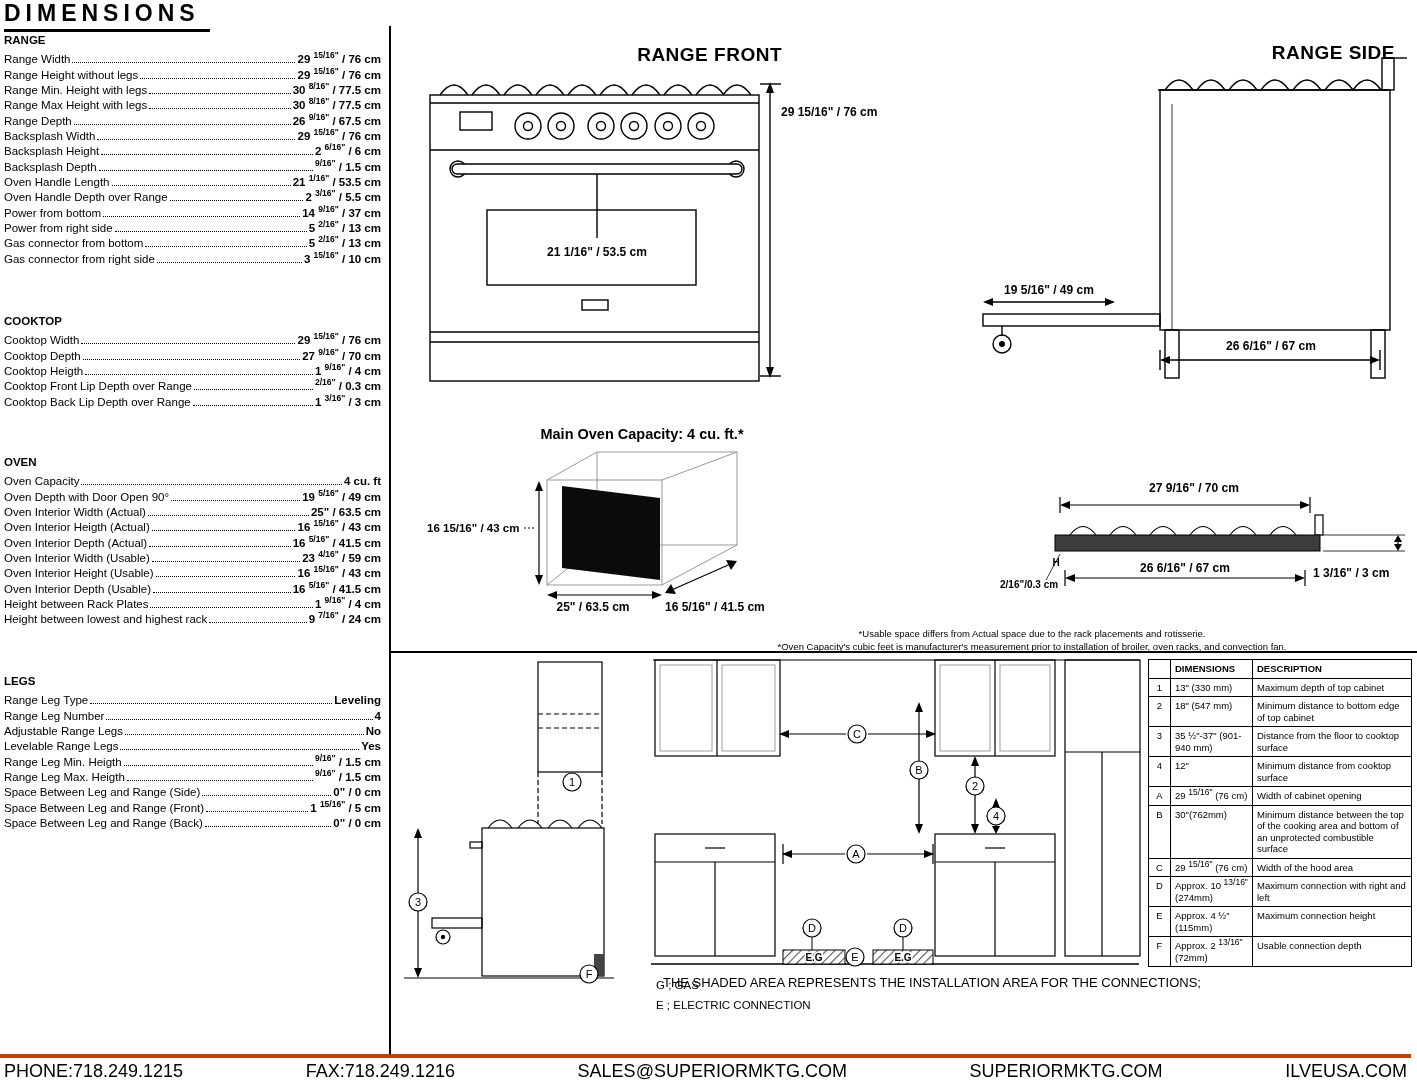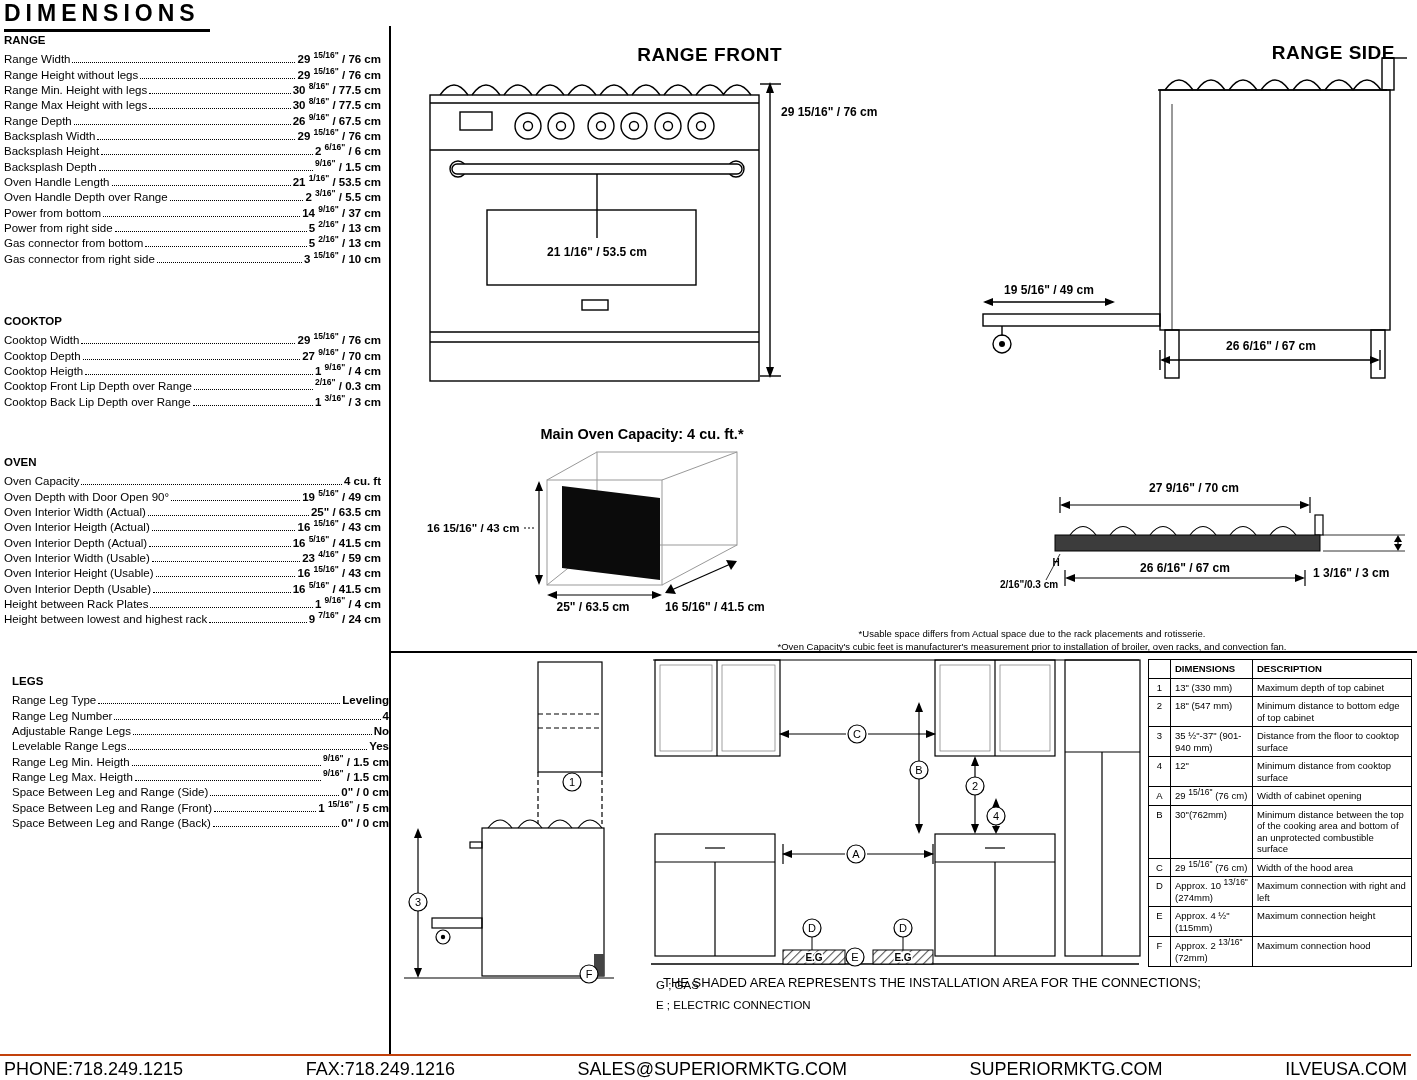--- a/index.html
+++ b/index.html
@@ -19,21 +19,21 @@
 
   
   .vdiv { position:absolute; left:389px; top:26px; width:2px; height:1029px; background:#000; }
   .hdiv { position:absolute; left:389px; top:651px; width:1028px; height:2px; background:#000; }
 
   
   .spec-section { position:absolute; left:4px; width:377px; font-size:11.5px; }
   #sec-range   { top:34px; }
   #sec-cooktop { top:315px; }
   #sec-oven    { top:456px; }
-  #sec-legs    { top:675px;margin-left:8px; }
+  #sec-legs    { top:675px; }
   .spec-heading { font-weight:bold; height:16px; }
   .spec-row { display:flex; align-items:flex-end; height:15.35px; }
   .spec-label { white-space:nowrap; }
   .spec-leader { flex:1; border-bottom:1.6px dotted #000; margin:0 2px 2px 2px; min-width:6px; }
   .spec-value { font-weight:bold; white-space:nowrap; }
   .frac { font-size:8.5px; vertical-align:super; line-height:0; }
 
   
   .drawing-title { position:absolute; font-size:19px; font-weight:bold; letter-spacing:0.5px; text-align:right; }
   #range-front-title { left:420px; top:44px; width:362px; }
@@ -61,21 +61,21 @@
   
   #install-table { position:absolute; left:1148px; top:659px; width:264px; border-collapse:collapse; font-size:9.5px; line-height:11.5px; background:#fff; }
   #install-table th, #install-table td { border:1px solid #000; padding:3px 4px; text-align:left; vertical-align:top; }
   #install-table th { font-weight:bold; }
   #install-table th:first-child, #install-table td:first-child { width:22px; text-align:center; }
   #install-table th.c-dim { width:82px; }
 
   
   .footer {
     position:absolute; left:0; top:1054px; width:1411px; height:26px;
-    border-top:2px solid #c2410c; display:flex; justify-content:space-between;
+    border-top:4px solid #c2410c; display:flex; justify-content:space-between;
     padding:3px 4px 0 4px; font-size:18px; white-space:nowrap;
   }
 </style>
 </head>
 <body>
 
 <div class="page">
 
   <div class="title">DIMENSIONS</div>
   <div class="vdiv"></div>
@@ -600,21 +600,21 @@
           <td>Maximum connection with right and left</td>
         </tr>
         <tr>
           <td>E</td>
           <td>Approx. 4 ½" (115mm)</td>
           <td>Maximum connection height</td>
         </tr>
         <tr>
           <td>F</td>
           <td>Approx. 2 <span class="frac">13/16"</span> (72mm)</td>
-          <td>Maximum connection hood</td>
+          <td>Usable connection depth</td>
         </tr>
       </tbody>
   </table>
 
   <div class="footer">
     <span>PHONE:718.249.1215</span>
     <span>FAX:718.249.1216</span>
     <span>SALES@SUPERIORMKTG.COM</span>
     <span>SUPERIORMKTG.COM</span>
     <span>ILVEUSA.COM</span>

